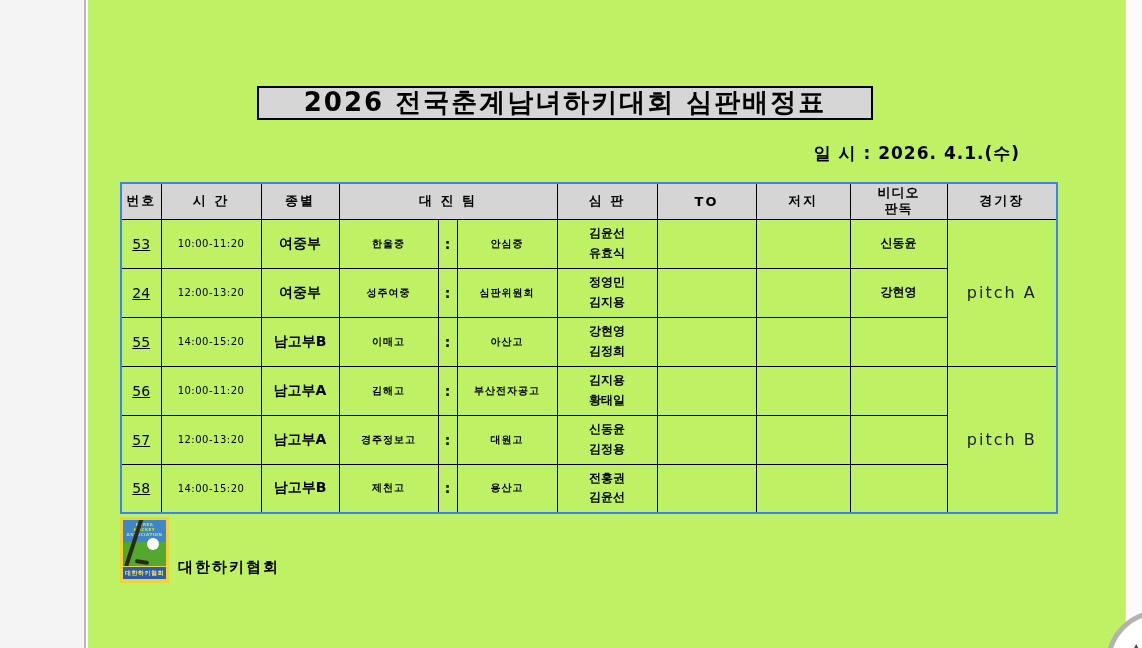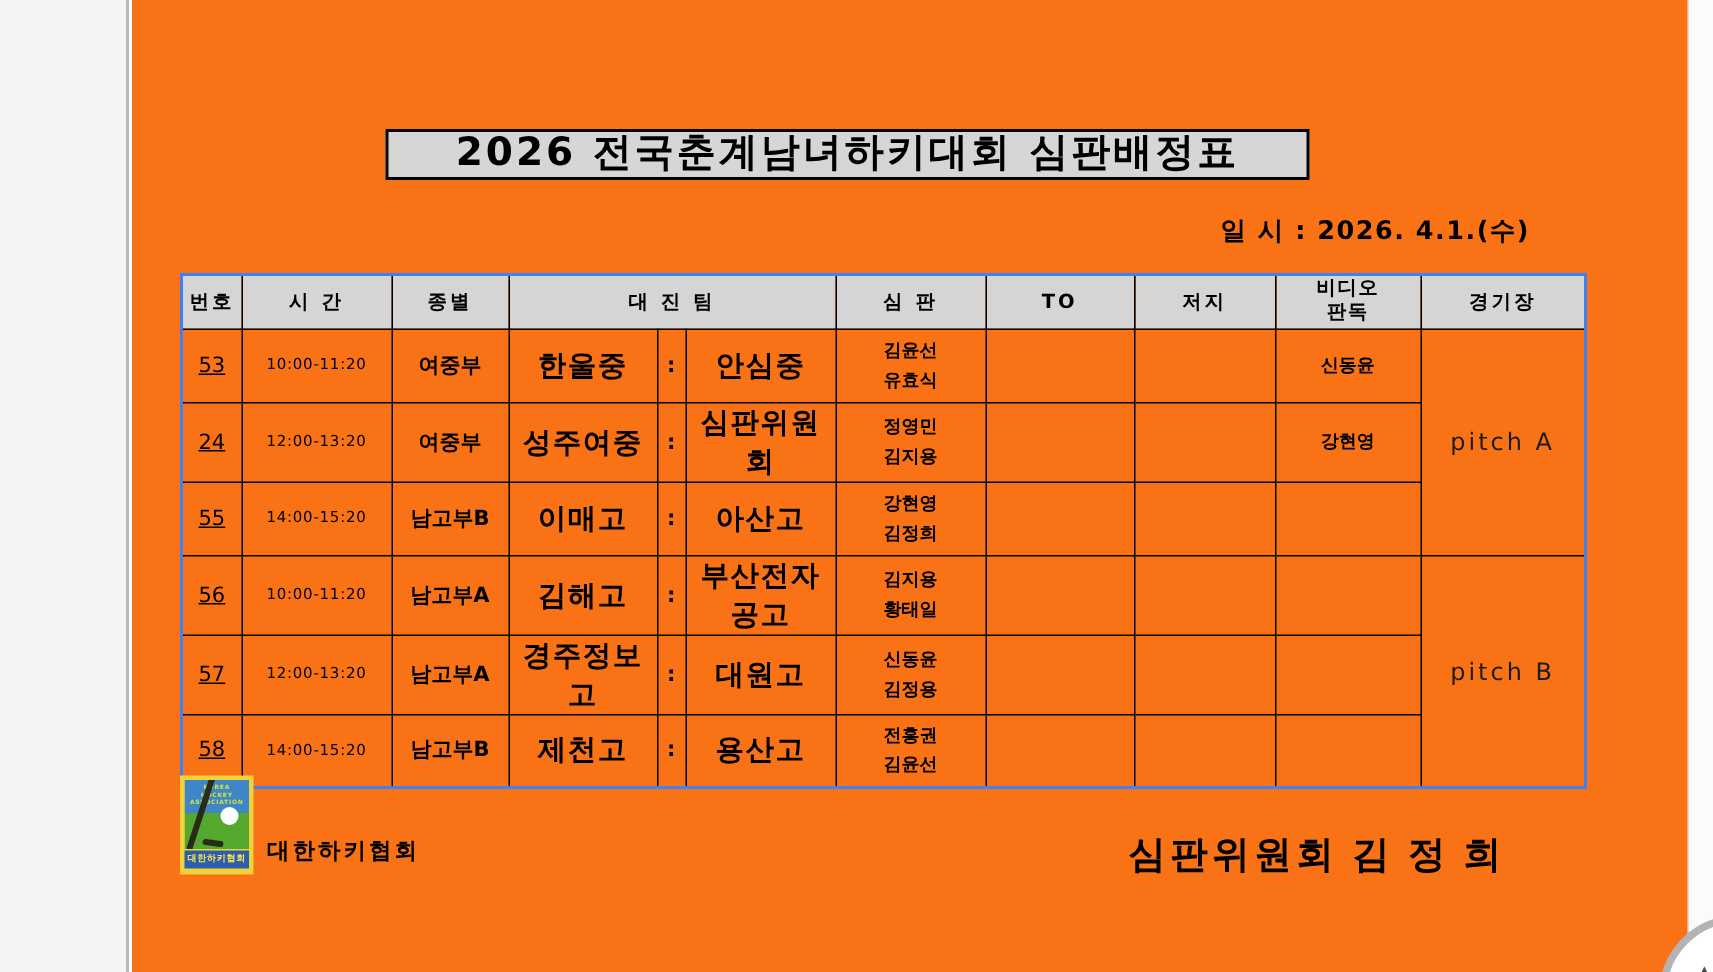--- a/index.html
+++ b/index.html
@@ -3,42 +3,42 @@
 <meta charset="utf-8">
 <style>
   * { margin:0; padding:0; box-sizing:border-box; }
   html,body { width:1142px; height:648px; overflow:hidden; background:#fff;
     font-family:"DejaVu Sans","Liberation Sans",sans-serif; color:#000; }
   .viewer { position:relative; width:1142px; height:648px; }
   .gutter-left { position:absolute; left:0; top:0; width:86px; height:648px;
     background:#f4f4f4; border-right:2px solid #b9b9b9; }
   .gutter-right { position:absolute; left:1125px; top:0; width:17px; height:648px;
     background:#fbfbfb; border-left:1px solid #dddddd; }
-  .page { position:absolute; left:88px; top:0; width:1037px; height:648px; background:#f97316; }
+  .page { position:absolute; left:88px; top:0; width:1037px; height:648px; background:#bef264; }
 
   .title-box { position:absolute; left:169px; top:86px; width:616px; height:34px;
     border:2px solid #000; text-align:center; line-height:29px;
     font-size:26px; font-weight:bold; letter-spacing:2px; }
   .date-line { position:absolute; top:142px; right:105px;
     font-size:17px; font-weight:bold; letter-spacing:1px; }
 
   table.assign { position:absolute; left:32px; top:182px; width:936px;
     border-collapse:collapse; table-layout:fixed; }
   table.assign th, table.assign td { border:1px solid #000; text-align:center;
     vertical-align:middle; overflow:hidden; }
   table.assign { border:2px solid #3b82f6; }
   table.assign thead tr { height:36px; }
   table.assign tbody tr { height:49px; }
   th { font-size:13px; font-weight:bold; letter-spacing:2px; }
   thead th { background:#d5d5d5; }
   .hdr-2line { line-height:1.25; letter-spacing:1px; }
   .c-no   { font-size:14px;text-decoration:underline; }
   .c-time { font-size:10px; letter-spacing:0.5px; }
   .c-div  { font-size:14px; font-weight:bold; }
-  .c-team { font-size:19px; font-weight:bold; letter-spacing:1px; }
+  .c-team { font-size:10px; font-weight:bold; letter-spacing:1px; }
   .c-colon{ font-size:14px; font-weight:bold; }
   .c-ref  { font-size:12px; font-weight:bold; line-height:1.6; }
   .c-video{ font-size:12px; font-weight:bold; }
   .c-venue{ font-size:16px; letter-spacing:2px; color:#1c1c1c; }
 
   .footer-logo { position:absolute; left:32px; top:517px; width:49px; height:66px;
     background:#f2d23c; padding:3px; }
   .logo-inner { position:relative; width:100%; height:46px; overflow:hidden; }
   .logo-sky { position:absolute; top:0; left:0; width:100%; height:22px; background:#3f86c9; }
   .logo-field { position:absolute; top:22px; left:0; width:100%; height:24px; background:#55a82e; }
@@ -216,19 +216,18 @@
           <div>ASSOCIATION</div>
         </div>
         <div class="logo-stick"></div>
         <div class="logo-stick-hook"></div>
         <div class="logo-ball"></div>
       </div>
       <div class="logo-strip">대한하키협회</div>
     </div>
 
     <div class="assoc-name">대한하키협회</div>
-    <div class="signature">심판위원회 김 정 희</div>
   </div>
 
   <div class="fab">
     <span class="arrow">▲</span>
   </div>
 </div>
 
 </body></html>

